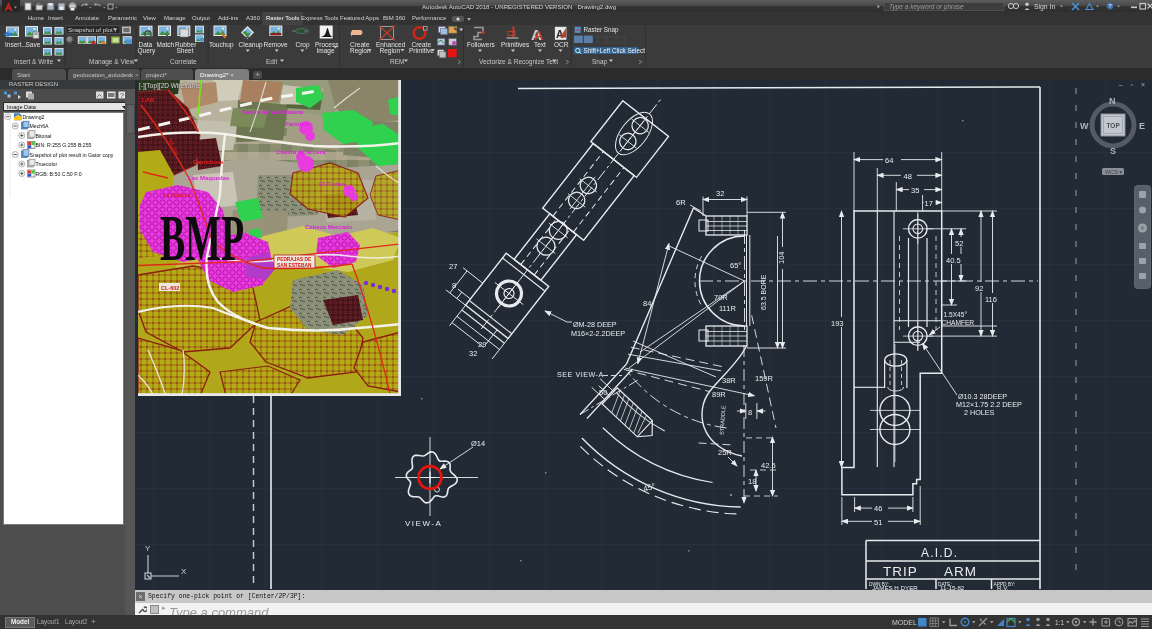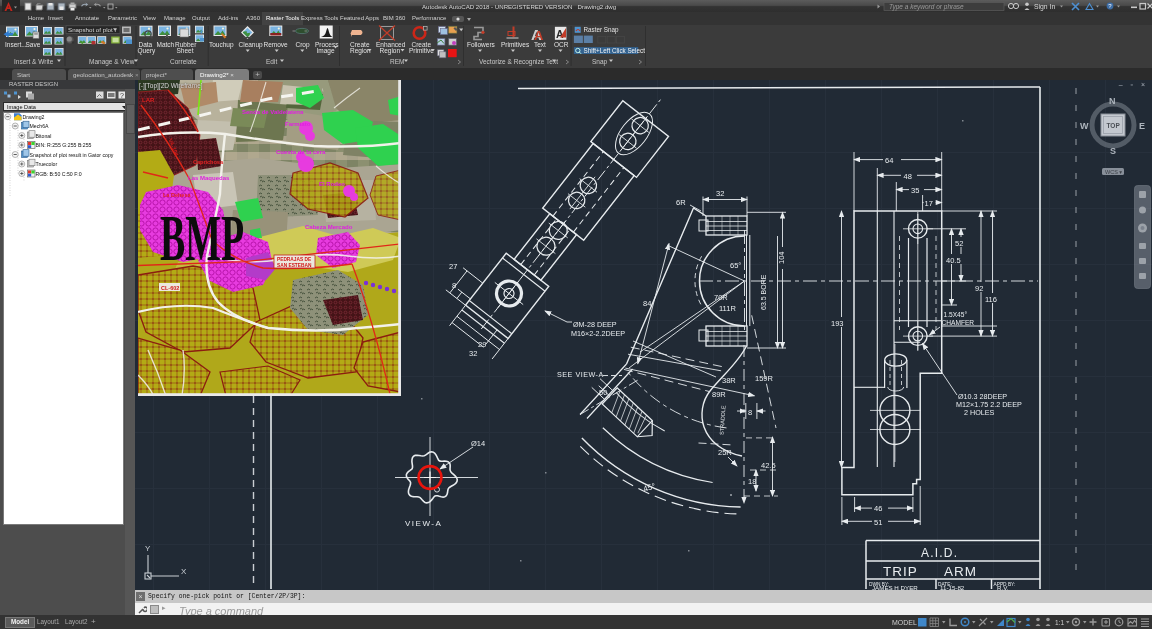--- a/index.html
+++ b/index.html
@@ -843,21 +843,21 @@
   <div id="cmd1" class="abs">
     <div class="abs" style="left:1px;top:2px;width:9px;height:9px;background:#6e6e6e;color:#ddd;font-size:7px;line-height:9px;text-align:center;">×</div>
     <span class="abs" style="left:13px;top:2.5px;font-family:'Liberation Mono',monospace;font-size:6.4px;color:#111;">Specify one-pick point or [Center/2P/3P]:</span>
   </div>
   <div id="cmd2" class="abs">
     <svg class="abs" style="left:2px;top:1.5px" width="10" height="10">
         <path d="M2 8 l4-4 m0 0 a2.2 2.2 0 1 0 2-2 l-1 1" stroke="#555" stroke-width="1.5" fill="none"></path>
       </svg>
     <div class="abs" style="left:15px;top:1.5px;width:9px;height:9px;background:#bfbfbf;border:1px solid #8a8a8a;box-sizing:border-box;"></div>
     <span class="abs" style="left:27px;top:1px;font-size:7px;color:#9a9a9a;">▸</span>
-    <span class="abs" style="left:44px;top:2px;font-style:italic;font-size:11px;color:#9a9a9a;">Type a command</span>
+    <span class="abs" style="left:34px;top:2px;font-style:italic;font-size:13px;color:#9a9a9a;">Type a command</span>
   </div>
   <div id="statusbar" class="abs">
 
     <div class="abs" style="left:5px;top:2px;height:9px;background:#5a5a5a;border:1px solid #777;color:#f2f2f2;font-size:6.3px;line-height:8px;padding:0 5px;font-weight:bold;">Model</div>
     <div class="abs" style="left:33px;top:2px;height:9px;color:#ababab;font-size:6.3px;line-height:9px;padding:0 4px;">Layout1</div>
     <div class="abs" style="left:61px;top:2px;height:9px;color:#ababab;font-size:6.3px;line-height:9px;padding:0 4px;">Layout2</div>
     <div class="abs" style="left:91px;top:2px;color:#ababab;font-size:8px;line-height:9px;">+</div>
 
     <svg class="abs" style="left:880px;top:0" width="272" height="14" viewBox="0 0 272 14" font-family="Liberation Sans">
       <text x="12" y="10" font-size="7" fill="#cfcfcf">MODEL</text>

